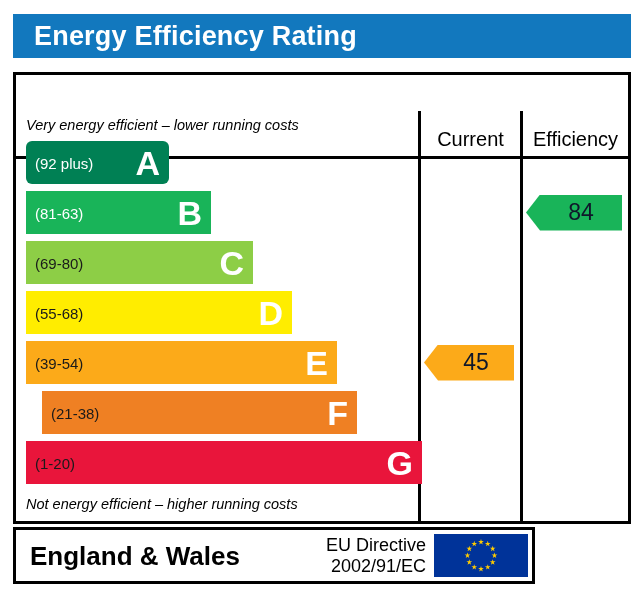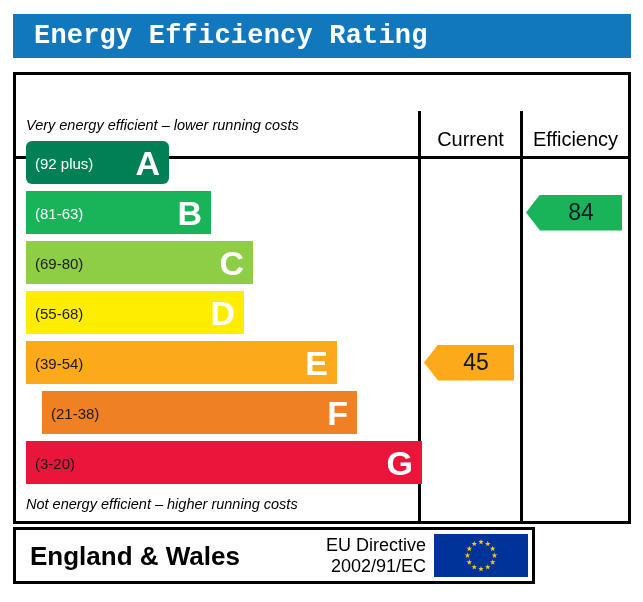--- a/index.html
+++ b/index.html
@@ -28,21 +28,20 @@
   #title-text {
     position: absolute;
     left: 21px;
     top: 50%;
     transform: translateY(-50%);
     color: #ffffff;
     font-size: 27px;
     font-weight: bold;
     letter-spacing: 0.2px;
     white-space: nowrap;
-    font-family: Liberation Mono, monospace;
   }
 
   
   #epc-table {
     position: absolute;
     left: 13px;
     top: 72px;
     width: 618px;
     height: 452px;
     border: 3px solid #000000;
@@ -226,34 +225,34 @@
           <span class="band-letter">A</span>
         </div>
         <div class="band light-text" style="top: 50px; width: 185px; background: rgb(25, 180, 89);">
           <span class="band-range">(81-63)</span>
           <span class="band-letter">B</span>
         </div>
         <div class="band dark-text" style="top: 100px; width: 227px; background: rgb(141, 206, 70);">
           <span class="band-range">(69-80)</span>
           <span class="band-letter">C</span>
         </div>
-        <div class="band dark-text" style="top: 150px; width: 218px; background: rgb(255, 237, 0);">
+        <div class="band dark-text" style="top: 150px; width: 266px; background: rgb(255, 237, 0);">
           <span class="band-range">(55-68)</span>
           <span class="band-letter">D</span>
         </div>
         <div class="band dark-text" style="top: 200px; width: 311px; background: rgb(252, 170, 25);">
           <span class="band-range">(39-54)</span>
           <span class="band-letter">E</span>
         </div>
         <div class="band dark-text" style="top: 250px; width: 315px; background: rgb(239, 128, 35); margin-left: 16px;">
           <span class="band-range">(21-38)</span>
           <span class="band-letter">F</span>
         </div>
         <div class="band dark-text" style="top: 300px; width: 396px; background: rgb(233, 21, 59);">
-          <span class="band-range">(3-20)</span>
+          <span class="band-range">(1-20)</span>
           <span class="band-letter">G</span>
         </div>
       </div>
     <div id="markers">
         <div class="marker" style="left: 408px; width: 90px; top: 233.5px; background: rgb(252, 170, 25);">45</div>
         <div class="marker" style="left: 510px; width: 96px; top: 83.5px; background: rgb(25, 180, 89);">84</div>
       </div>
   </div>
 </div>
 

